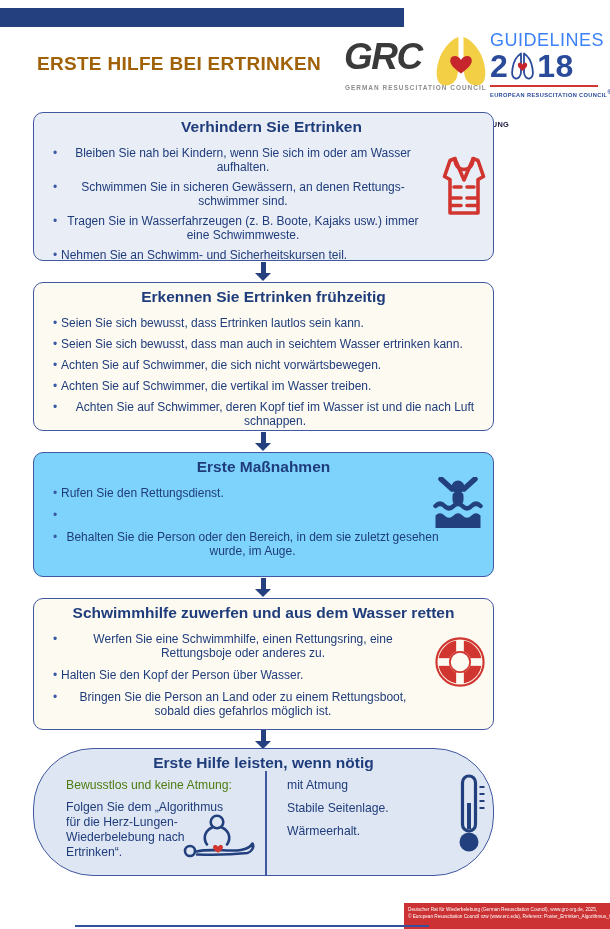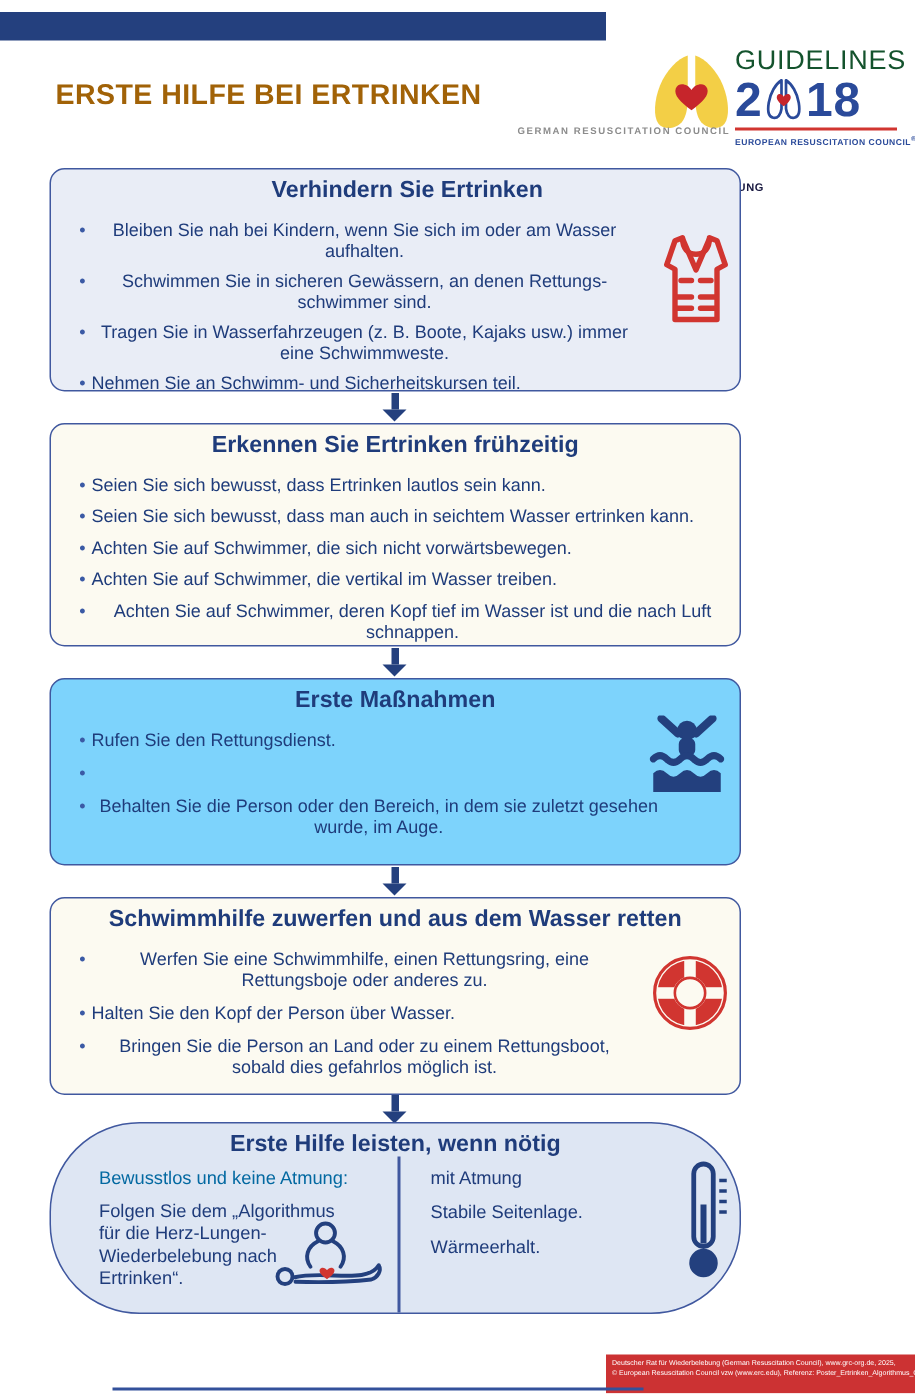--- a/index.html
+++ b/index.html
@@ -16,21 +16,21 @@
   .grc-abbr { position:absolute; left:0; top:-2px; font-size:37px; line-height:42px; font-weight:bold;
               font-style:italic; color:#3a3a3a; letter-spacing:-1.5px; }
   .grc-lungs { position:absolute; left:88px; top:-4px; }
   .grc-l1 { position:absolute; left:1px; top:46px; font-size:6.4px; font-weight:bold;
             letter-spacing:1.05px; color:#8c8c8c; white-space:nowrap; }
   .grc-l2 { position:absolute; left:1px; top:54px; font-size:7.4px; font-weight:bold;
             letter-spacing:0.35px; color:#17173f; white-space:nowrap;margin-top:28px; }
 
   
   .gl { position:absolute; left:490px; top:31px; width:118px; }
-  .gl-word { font-size:18px; line-height:18px; color:#14532d; letter-spacing:0.5px; white-space:nowrap; }
+  .gl-word { font-size:18px; line-height:18px; color:#3b82f6; letter-spacing:0.5px; white-space:nowrap; }
   .gl-year { display:flex; align-items:flex-end; margin-top:2px; }
   .gl-year span { font-size:32px; line-height:29px; font-weight:bold; color:#2a4a9a; letter-spacing:0.5px; }
   .gl-year svg { margin:0 1px; }
   .gl-rule { width:108px; height:2px; background:#d13530; margin-top:4px; }
   .gl-erc { margin-top:3px; font-size:5.7px; font-weight:bold; color:#2a4a9a;
             letter-spacing:0.35px; white-space:nowrap; }
   .gl-erc sup { font-size:4.5px; }
 
   
   .box { position:absolute; left:33px; width:461px; border:1.5px solid #40589f; border-radius:10px;
@@ -49,21 +49,21 @@
   #box3 .bullets { width:395px; } #box3 .bullet { margin-bottom:8px; }
   #box4 { top:598px; height:132px; background:#fcfaf1; }
   #box4 .bullets { width:376px; } #box4 .bullet { margin-bottom:8px; }
   #box5 { top:748px; height:128px; background:#dee6f3; border-radius:60px; }
 
   .vest-icon  { position:absolute; left:407px; top:42px; }
   .drown-icon { position:absolute; left:399px; top:24px; }
   .ring-icon  { position:absolute; left:400px; top:36px; }
 
   .b5-left  { position:absolute; left:32px; top:29px; width:180px; }
-  .b5-head  { font-size:12.2px; color:#0369a1; margin:0 0 8px 0; }
+  .b5-head  { font-size:12.2px; color:#4d7c0f; margin:0 0 8px 0; }
   .b5-body  { font-size:12.2px; line-height:15px; color:#1f3c7b; width:172px; }
   .cpr-icon { position:absolute; left:147px; top:64px; }
   .b5-div   { position:absolute; left:231px; top:22px; width:1.5px; height:104px; background:#40589f; }
   .b5-right { position:absolute; left:253px; top:29px; width:150px; }
   .para     { font-size:12.2px; line-height:15px; color:#1f3c7b; margin:0 0 8px 0; }
   .thermo-icon { position:absolute; left:424px; top:24px; }
 
   .arrow { position:absolute; left:255px; width:16px; }
   .arrow .bar { width:5px; height:11px; background:#24407e; margin:0 auto; }
   .arrow .tri { width:0; height:0; border-left:8px solid transparent; border-right:8px solid transparent;
@@ -79,20 +79,21 @@
 </head>
 <body>
 
 <div class="page">
 
   <div class="topbar"></div>
 
   <div class="main-title">ERSTE HILFE BEI ERTRINKEN</div>
 
   <div class="grc">
+    <div class="grc-abbr">GRC</div>
     <span class="grc-lungs">
       <svg width="58" height="54" viewBox="0 0 58 54">
         <path d="M26.5 3 C20 5 12 13 8 23 C4 33 3.5 44 7 48.5 C10.5 53 18.5 52 22.5 47.5 C25.5 44 26.5 38 26.5 30 Z" fill="#f3cf46"></path>
         <path d="M31.5 3 C38 5 46 13 50 23 C54 33 54.5 44 51 48.5 C47.5 53 39.5 52 35.5 47.5 C32.5 44 31.5 38 31.5 30 Z" fill="#f3cf46"></path>
         <path d="M29 26 C26.5 21.5 20 20.5 18.5 25 C17 29.5 21.5 34 29 39.5 C36.5 34 41 29.5 39.5 25 C38 20.5 31.5 21.5 29 26 Z" fill="#c6252b"></path>
       </svg>
     </span>
     <div class="grc-l1">GERMAN RESUSCITATION COUNCIL</div>
     <div class="grc-l2">DEUTSCHER RAT FÜR WIEDERBELEBUNG</div>
   </div>

